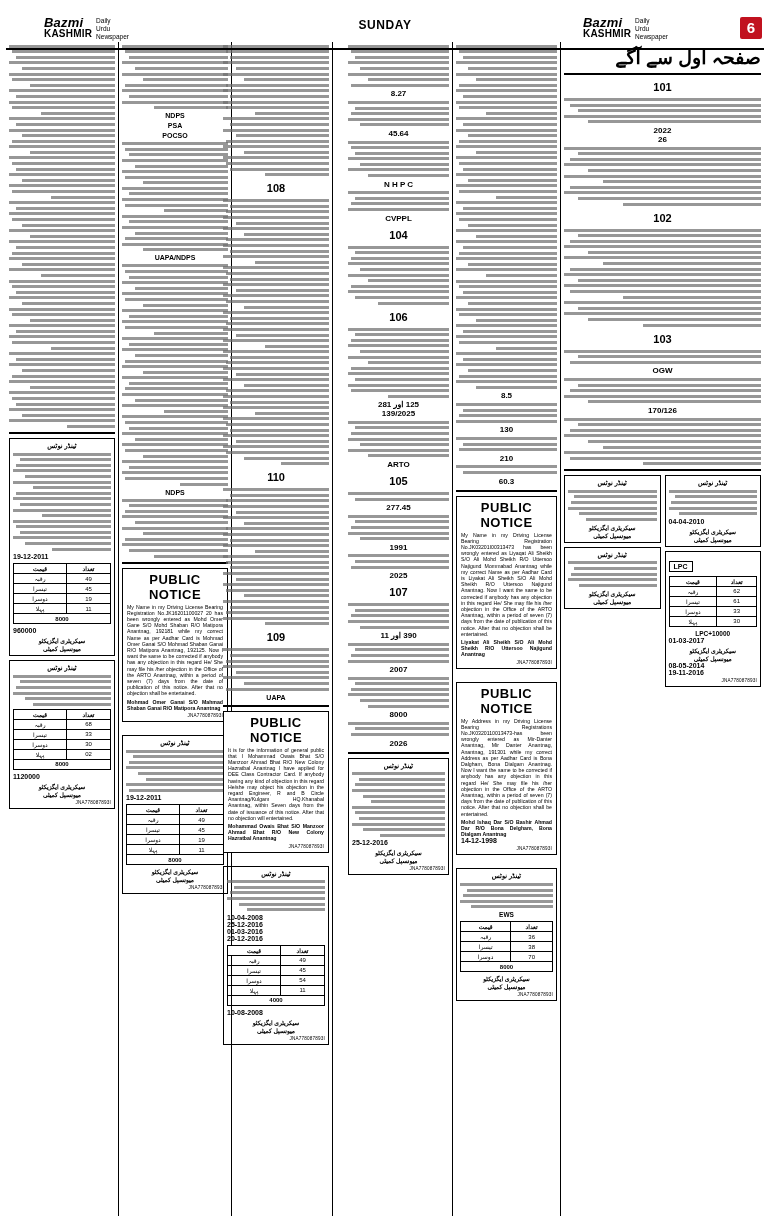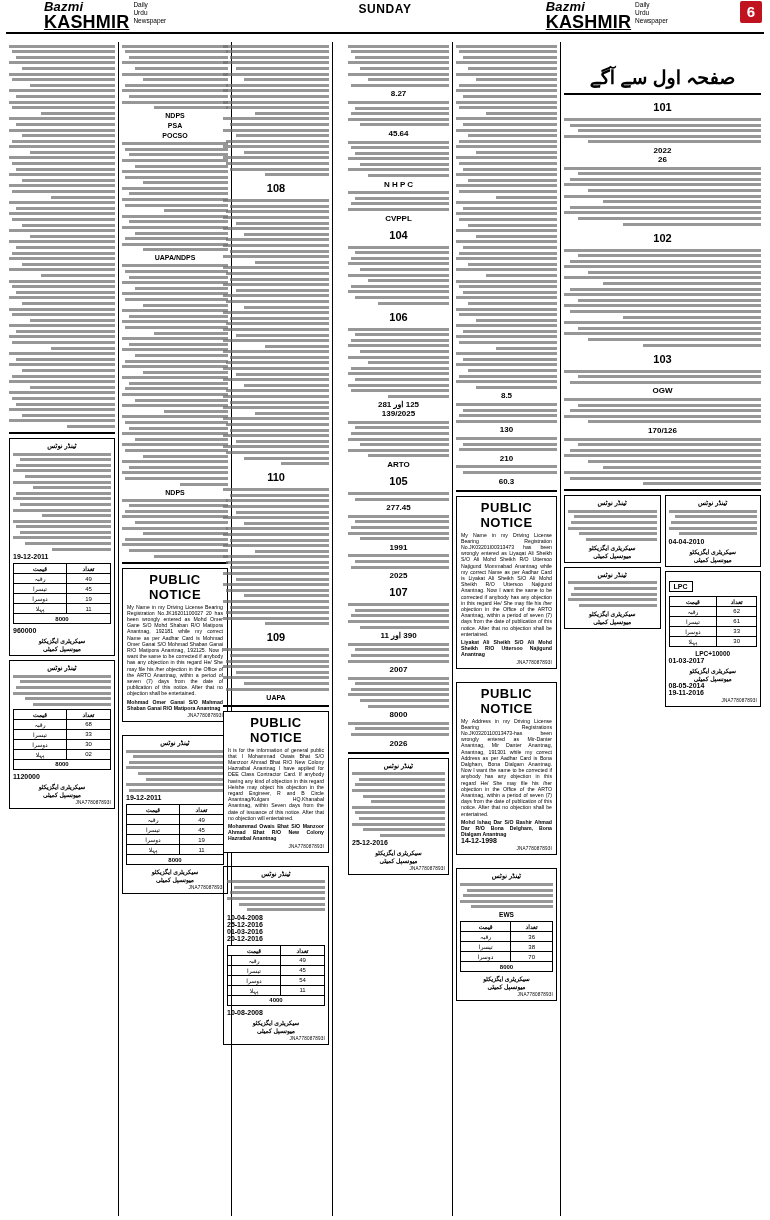--- a/index.html
+++ b/index.html
@@ -10,29 +10,29 @@
   }
   .page {
     width: 770px; height: 1220px;
     position: relative;
     background: #fff;
     overflow: hidden;
   }
 
   
   .masthead {
-    position: absolute; top: 0; left: 6px; right: 6px; height: 34px;
+    position: absolute; top: 16px; left: 6px; right: 6px; height: 34px;
     border-bottom: 2px solid #000;
   }
   .logo-block { position: absolute; top: 0; display: flex; align-items: flex-start; }
   .logo-left { left: 38px; }
   .logo-right { right: 96px; }
   .logo-text { line-height: 1; }
   .logo-bazmi { font-size: 13px; font-weight: bold; font-style: italic; letter-spacing: .2px; }
-  .logo-kashmir { font-size: 18px; font-weight: bold; letter-spacing: .2px; text-decoration: underline; }
+  .logo-kashmir { font-size: 10px; font-weight: bold; letter-spacing: .2px; }
   .logo-side { margin-left: 4px; padding-top: 1px; }
   .logo-side div { font-size: 6.5px; line-height: 8px; }
   .center-date { position: absolute; left: 0; right: 0; top: 2px; text-align: center; }
   .center-date .day { font-size: 12px; font-weight: bold; letter-spacing: .6px; }
   .center-date .date { font-size: 8px; margin-top: 2px; letter-spacing: .4px; }
   .page-num {
     position: absolute; right: 2px; top: 1px;
     width: 22px; height: 22px; background: #c1121f; color: #fff;
     font-size: 15px; font-weight: bold; text-align: center; line-height: 22px;
     border-radius: 2px;
@@ -66,24 +66,23 @@
 
   .tender-num {
     text-align: center; font-size: 11px; font-weight: bold; margin: 6px 0 5px;
   }
   .mini-tag {
     font-size: 7px; font-weight: bold; text-align: center; margin: 3px 0;
   }
 
   
   .jump-head {
-    direction: rtl; text-align: center;
+    direction: rtl; text-align: right;
     font-size: 19px; font-weight: bold;
     padding: 4px 0 2px;
-    margin-top: 20px;
   }
   .jump-rule { border-bottom: 2px solid #000; margin: 2px 0 5px; }
 
   
   .notice {
     border: 1px solid #000; padding: 3px 4px;
     margin-bottom: 13px; background: #fff;
   }
   .notice-title {
     text-align: center; font-size: 13px; font-weight: bold;

